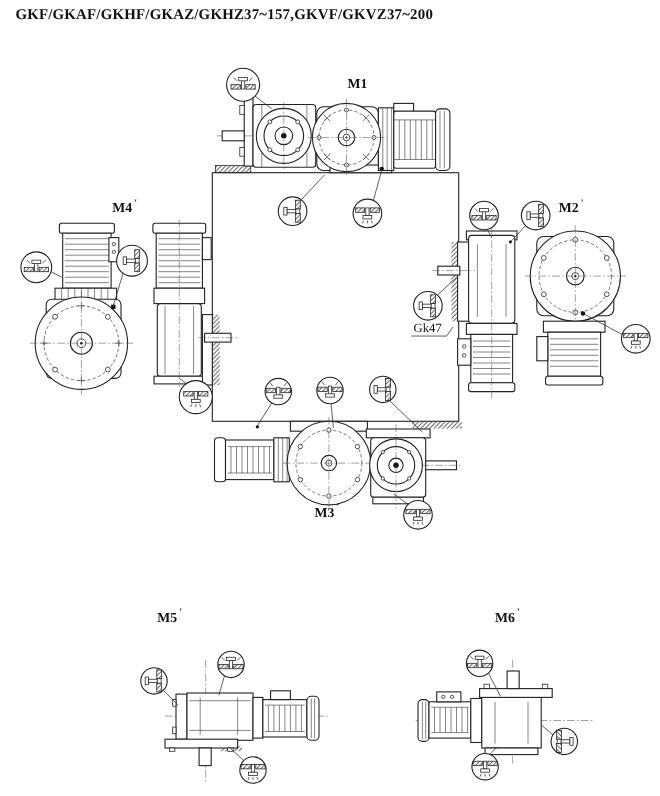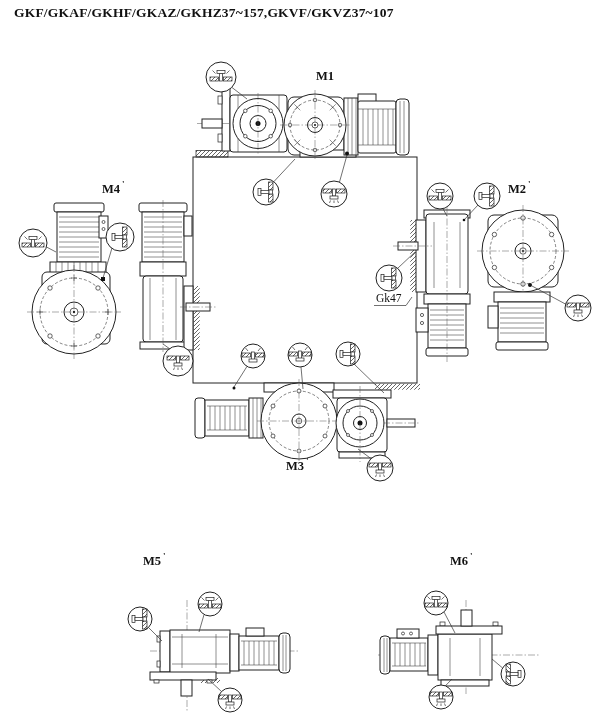--- a/index.html
+++ b/index.html
@@ -20,21 +20,21 @@
   .hatn{fill:url(#hatch);stroke:none;}
   .blk{fill:#111;stroke:none;}
   .poslabel{font:700 12.5px "Liberation Serif",serif;text-anchor:middle;fill:#111;}
   .posmark{font:700 9px "Liberation Serif",serif;text-anchor:start;fill:#111;}
   .gklabel{font:400 11.5px "Liberation Serif",serif;text-anchor:start;fill:#111;}
 </style>
 </head>
 <body>
 
 <div class="page">
-  <h1 class="title">GKF/GKAF/GKHF/GKAZ/GKHZ37~157,GKVF/GKVZ37~107</h1>
+  <h1 class="title">GKF/GKAF/GKHF/GKAZ/GKHZ37~157,GKVF/GKVZ37~200</h1>
 
   <svg class="diagram" width="600" height="724" viewBox="0 0 600 724">
     <defs>
       <pattern id="hatch" patternUnits="userSpaceOnUse" width="4" height="4">
         <path d="M0,4 L4,0 M-1,1 L1,-1 M3,5 L5,3" stroke="#555" stroke-width="0.9" fill="none"></path>
       </pattern>
       <symbol id="sym-vent" viewBox="0 0 26 26">
         <rect class="hat" x="2" y="13" width="8.5" height="4"></rect>
         <rect class="hat" x="15.5" y="13" width="8.5" height="4"></rect>
         <rect class="fwt" x="11.5" y="9" width="3" height="8"></rect>

